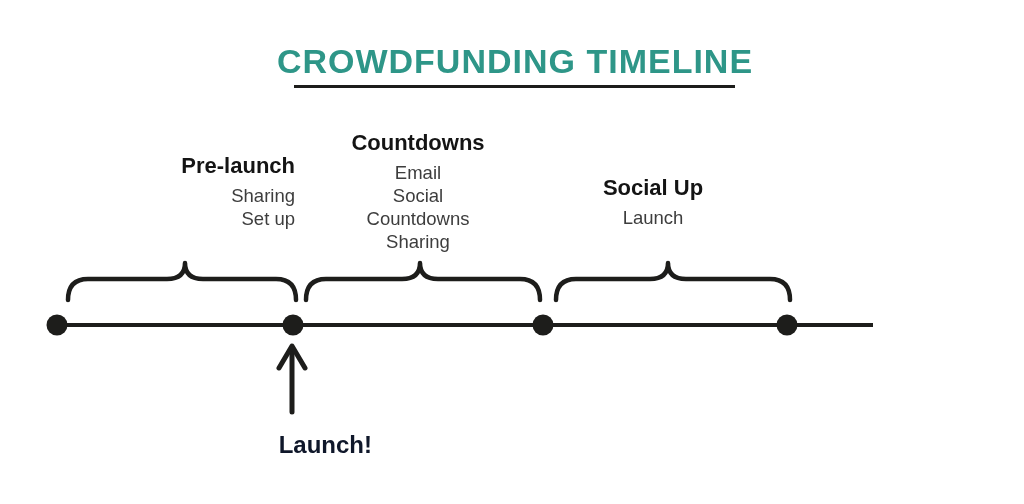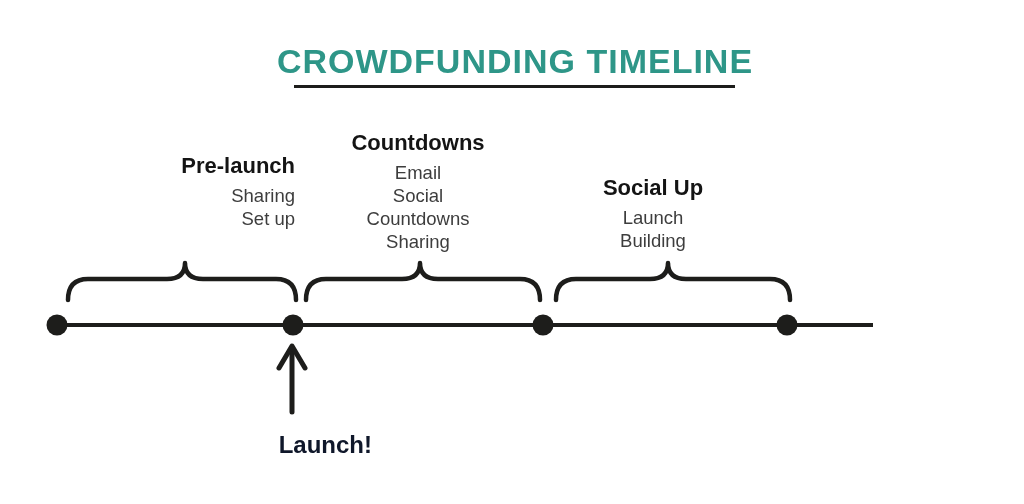--- a/index.html
+++ b/index.html
@@ -96,21 +96,20 @@
       <div class="phase-item">Social</div>
       <div class="phase-item">Countdowns</div>
       <div class="phase-item">Sharing</div>
     </div>
   </div>
 
   <div class="phase phase-followup">
     <div class="phase-title">Social Up</div>
     <div class="phase-items">
       <div class="phase-item">Launch</div>
-      <div class="phase-item">Building</div>
     </div>
   </div>
 
   <svg class="diagram-svg" viewBox="0 0 1024 504">
 
     <path d="M 68,300 Q 68,279 88,279 L 167,279 Q 185,279 185,263 Q 185,279 203,279 L 276,279 Q 296,279 296,300" fill="none" stroke="#1d1d1b" stroke-width="4.5" stroke-linecap="round" stroke-linejoin="round"></path>
     <path d="M 306,300 Q 306,279 326,279 L 402,279 Q 420,279 420,263 Q 420,279 438,279 L 520,279 Q 540,279 540,300" fill="none" stroke="#1d1d1b" stroke-width="4.5" stroke-linecap="round" stroke-linejoin="round"></path>
     <path d="M 556,300 Q 556,279 576,279 L 650,279 Q 668,279 668,263 Q 668,279 686,279 L 770,279 Q 790,279 790,300" fill="none" stroke="#1d1d1b" stroke-width="4.5" stroke-linecap="round" stroke-linejoin="round"></path>
 
     <line x1="57" y1="325" x2="938" y2="325" stroke="#1d1d1b" stroke-width="4"></line>

